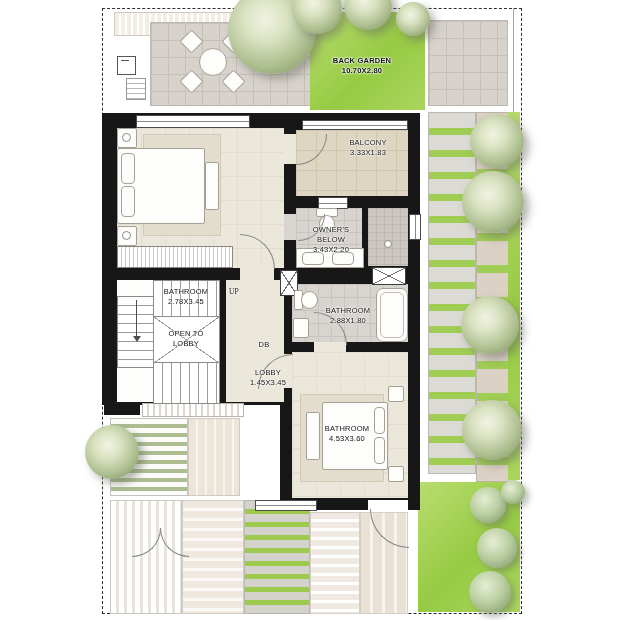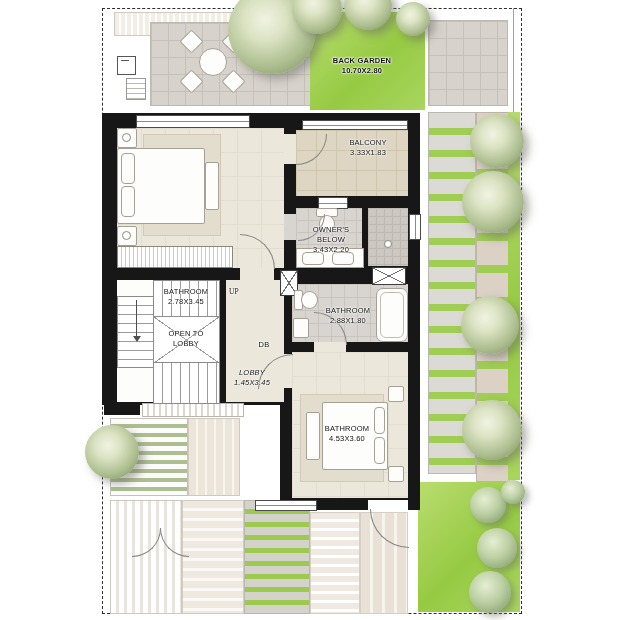--- a/index.html
+++ b/index.html
@@ -169,21 +169,21 @@
   </div>
   <div class="lbl nowrap" style="left:186px;top:297px;">
     <span class="nm">BATHROOM</span>
     <span class="dm">2.78X3.45</span>
   </div>
   <div class="lbl nowrap" style="left:234px;top:292px;font-family:Liberation Serif, serif;">UP</div>
   <div class="lbl" style="left:186px;top:339px;width:48px;">
     <span class="nm">OPEN TO LOBBY</span>
   </div>
   <div class="lbl nowrap" style="left:264px;top:345px;">DB</div>
-  <div class="lbl nowrap" style="left:252px;top:378px;font-style:italic;">
+  <div class="lbl nowrap" style="left:268px;top:378px;">
     <span class="nm">LOBBY</span>
     <span class="dm">1.45X3.45</span>
   </div>
   <div class="lbl nowrap" style="left:348px;top:316px;">
     <span class="nm">BATHROOM</span>
     <span class="dm">2.88X1.80</span>
   </div>
   <div class="lbl nowrap" style="left:347px;top:434px;">
     <span class="nm">BATHROOM</span>
     <span class="dm">4.53X3.60</span>

